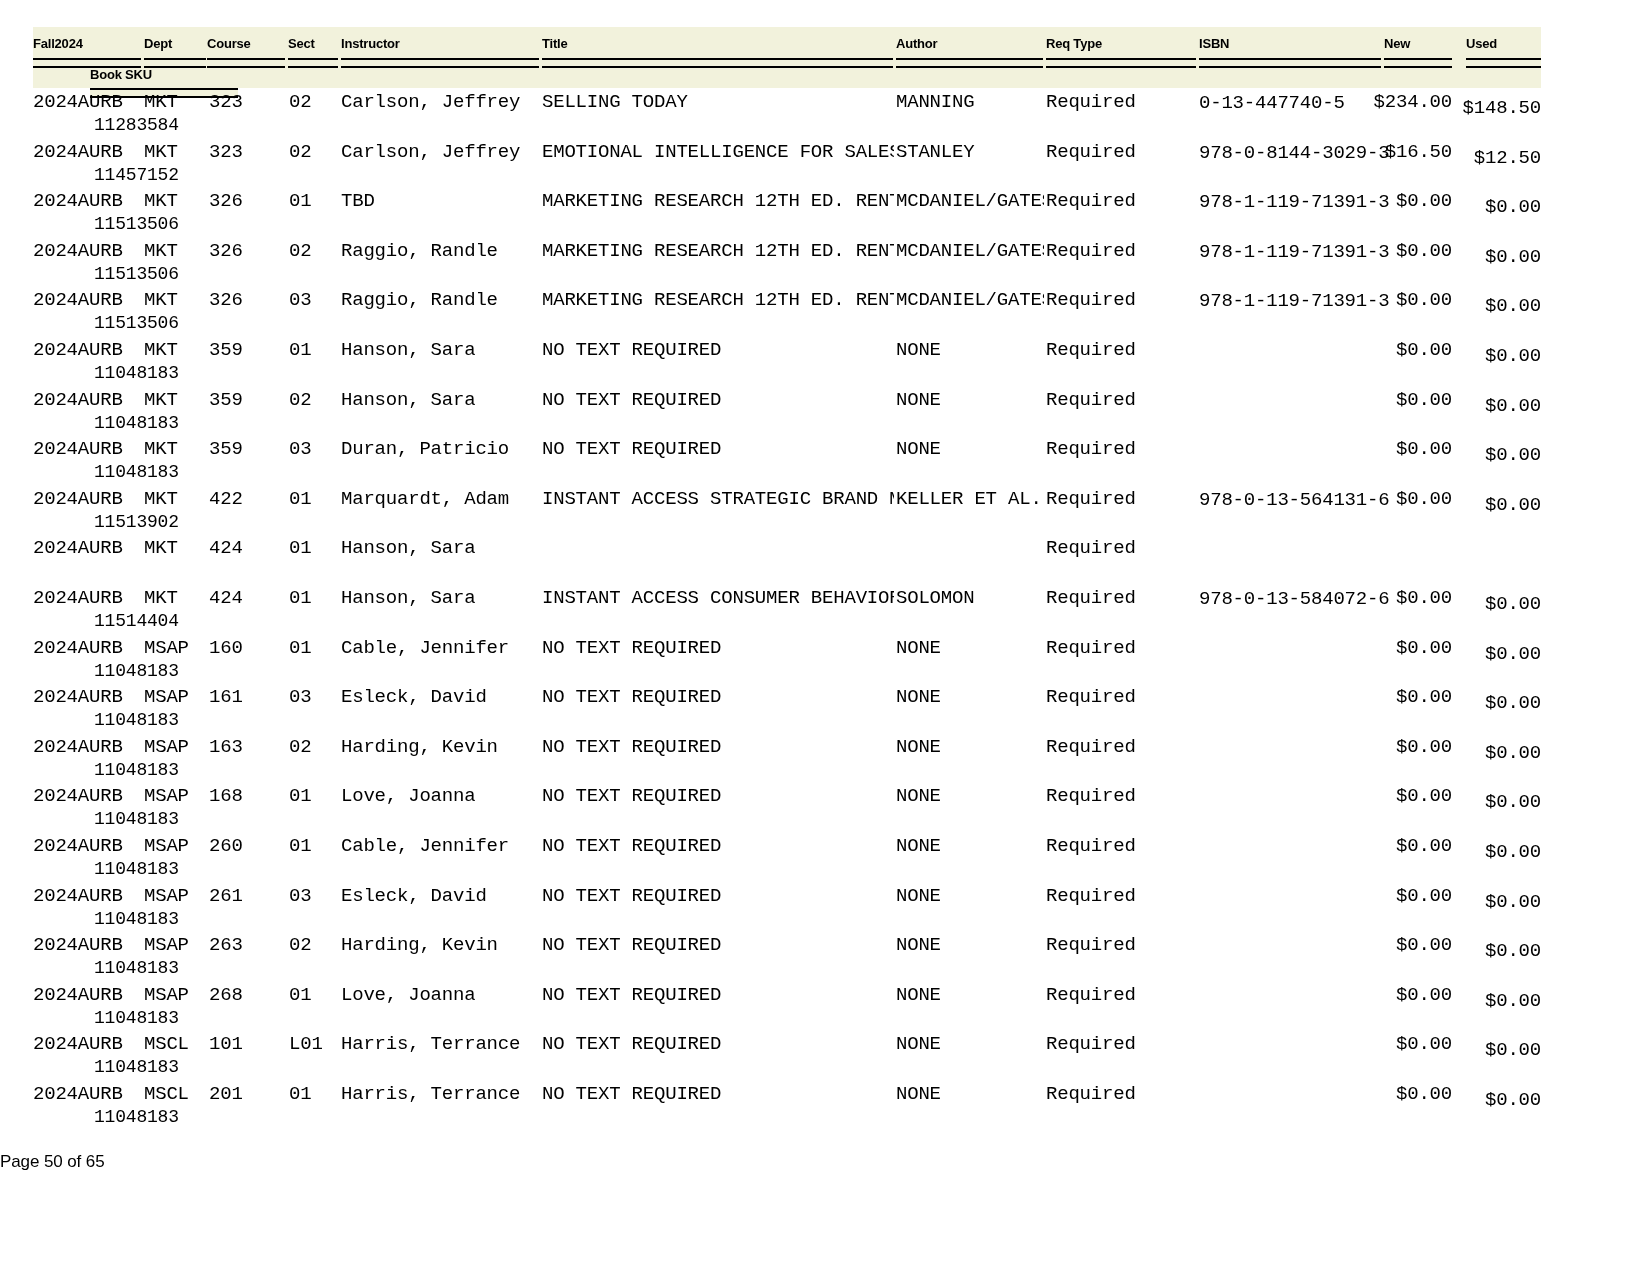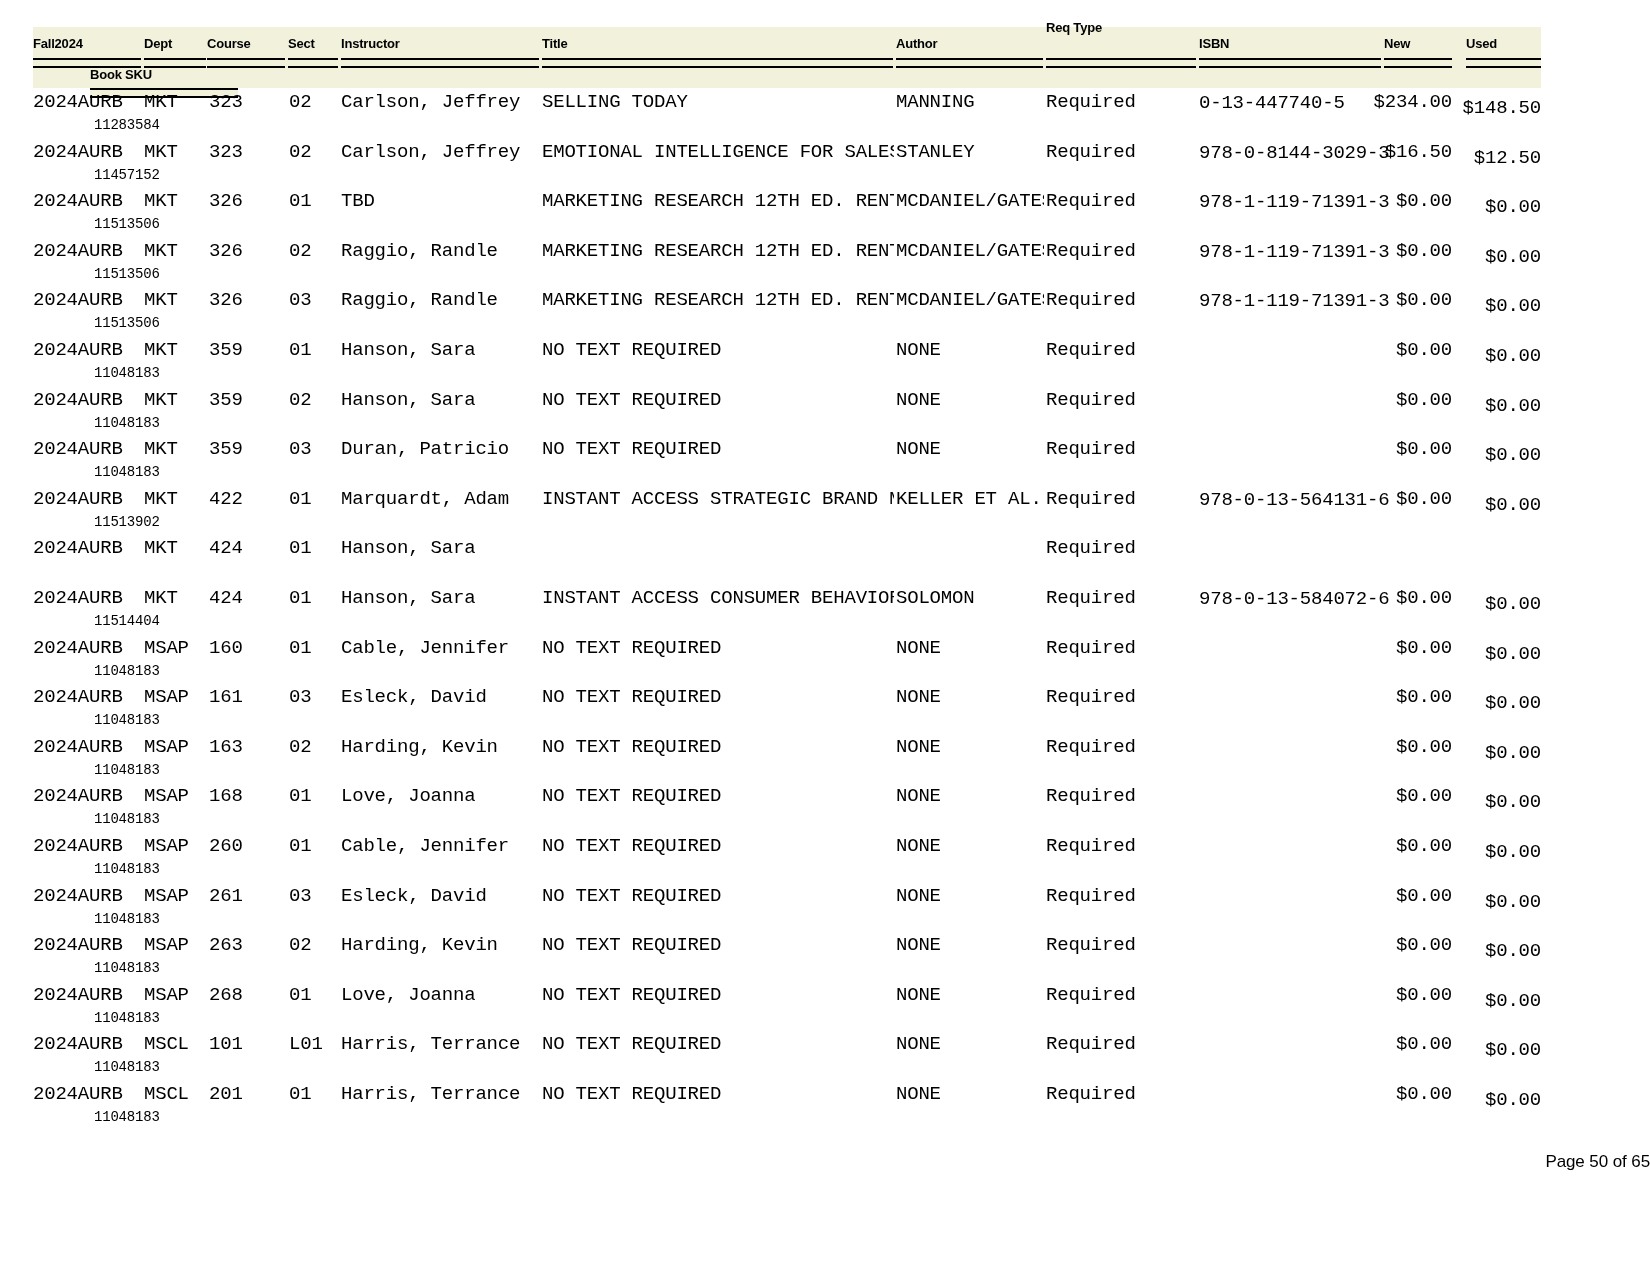--- a/index.html
+++ b/index.html
@@ -78,21 +78,21 @@
     white-space: nowrap;
     letter-spacing: -0.2px;
     color: #000;
     overflow: hidden;
   }
   .cell.num { text-align: right; }
 
   .sku {
     position: absolute;
     top: 27px;
-    font-size: 14px;
+    font-size: 18px;
     line-height: 20px;
     letter-spacing: -0.2px;
     color: #000;
     white-space: nowrap;
   }
 
   
   .c-term    { left: 33px;   top: 3px; }
   .c-dept    { left: 144px;  top: 3px; }
   .c-course  { left: 209px;  top: 3px; }
@@ -104,41 +104,41 @@
   .c-isbn    { left: 1199px; top: 4px; }
   .c-new     { left: 1330px; top: 3px; width: 122px; }
   .c-used    { left: 1452px; top: 9px; width: 89px; }
   .c-sku     { left: 94px; }
 
   .footer {
     position: absolute;
     left: 0;
     top: 1152px;
     width: 1650px;
-    text-align: right;
+    text-align: left;
     font-size: 17px;
     letter-spacing: -0.1px;
     color: #000;
   }
 </style>
 </head>
 <body>
 
 <div id="report">
 
   <div class="header-band"></div>
 
   <div class="hdr-cell" style="left:33px;  top:33px;">Fall2024</div>
   <div class="hdr-cell" style="left:144px; top:33px;">Dept</div>
   <div class="hdr-cell" style="left:207px; top:33px;">Course</div>
   <div class="hdr-cell" style="left:288px; top:33px;">Sect</div>
   <div class="hdr-cell" style="left:341px; top:33px;">Instructor</div>
   <div class="hdr-cell" style="left:542px; top:33px;">Title</div>
   <div class="hdr-cell" style="left:896px; top:33px;">Author</div>
-  <div class="hdr-cell" style="left:1046px;top:17px;">Req Type</div>
+  <div class="hdr-cell" style="left:1046px;top:33px;">Req Type</div>
   <div class="hdr-cell" style="left:1199px;top:33px;">ISBN</div>
   <div class="hdr-cell" style="left:1384px;top:33px;">New</div>
   <div class="hdr-cell" style="left:1466px;top:33px;">Used</div>
 
   <div class="hdr-rule" style="left:33px;   top:58px; width:108px;"></div>
   <div class="hdr-rule" style="left:144px;  top:58px; width:62px;"></div>
   <div class="hdr-rule" style="left:207px;  top:58px; width:78px;"></div>
   <div class="hdr-rule" style="left:288px;  top:58px; width:50px;"></div>
   <div class="hdr-rule" style="left:341px;  top:58px; width:198px;"></div>
   <div class="hdr-rule" style="left:542px;  top:58px; width:351px;"></div>

